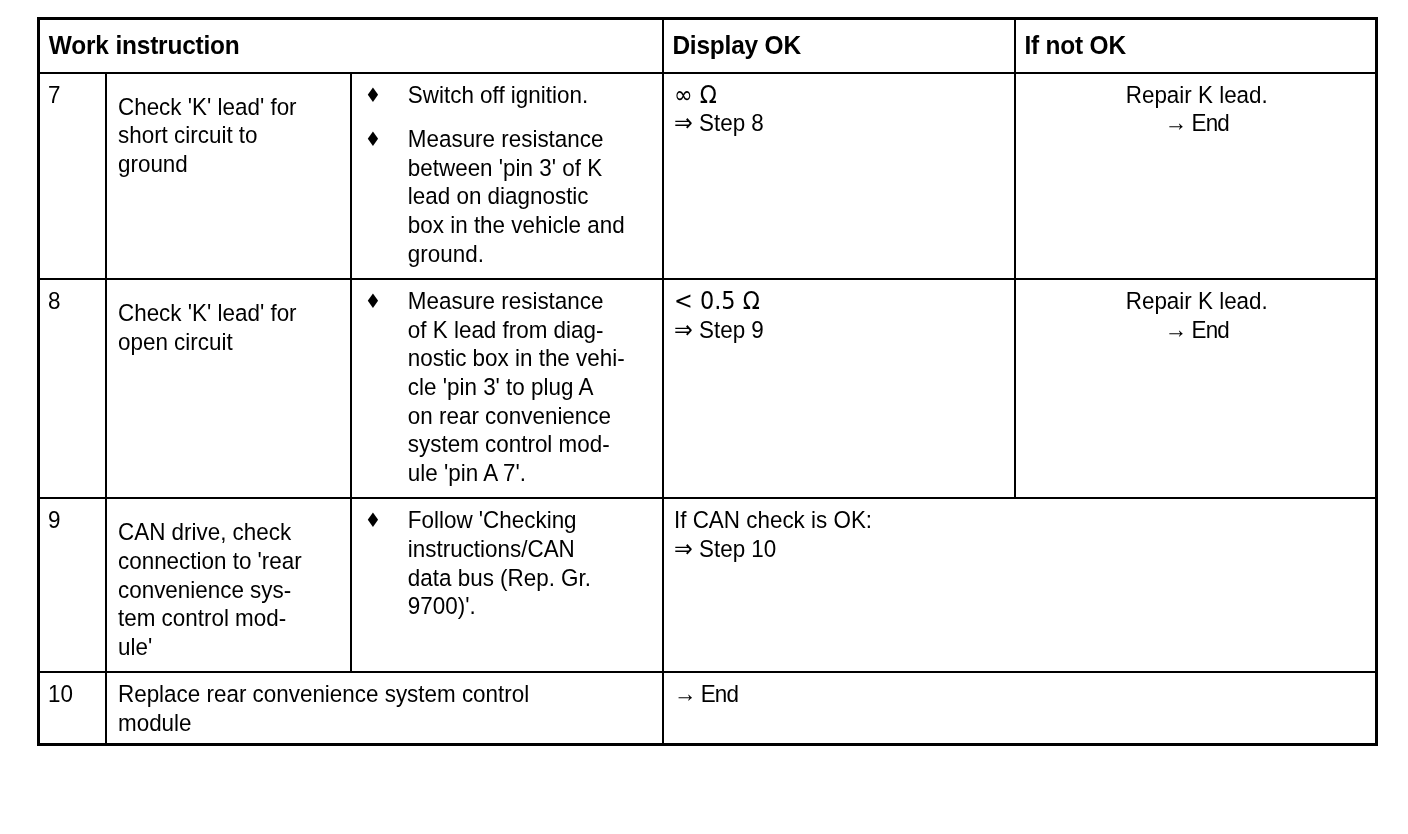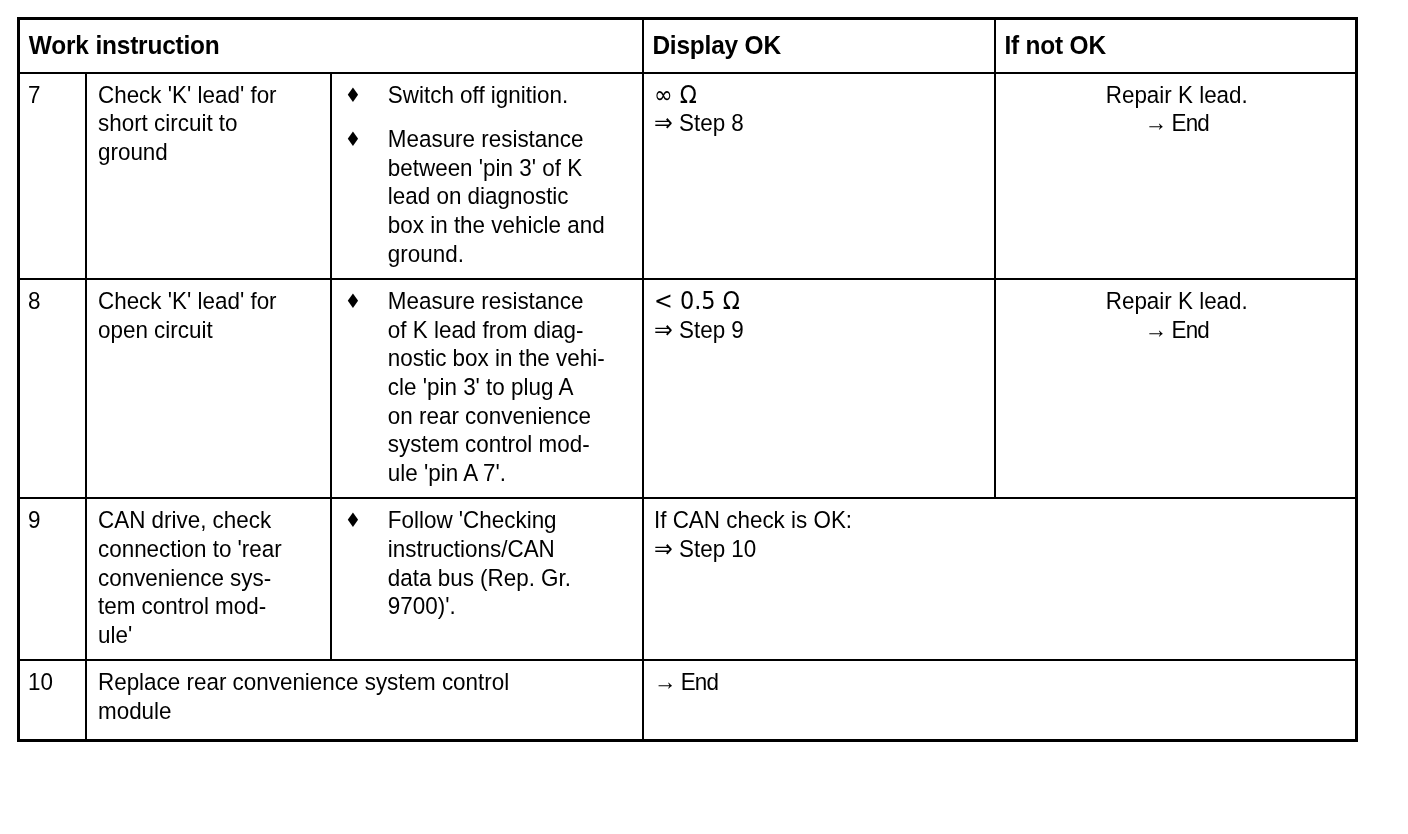--- a/index.html
+++ b/index.html
@@ -18,21 +18,21 @@
   .page {
     position: relative;
     width: 1408px;
     height: 834px;
     background: #ffffff;
   }
 
   
   .wi-table {
     position: absolute;
-    left: 17px;
+    left: 37px;
     top: 17px;
     width: 1338px;
     border-collapse: collapse;
     table-layout: fixed;
     border: 3px solid #000;
     background: #fff;
   }
   .wi-table td, .wi-table th {
     vertical-align: top;
     padding: 0;
@@ -80,39 +80,39 @@
     transform: scaleX(0.915);
     transform-origin: left top;
     width: 109.3%;
   }
 
   td.step {
     padding: 7px 0 10px 8px;
   }
   td.task {
     border-left: 2.5px solid #000;
-    padding: 7px 10px 10px 11px;
+    padding: 19px 10px 10px 11px;
     margin-top: 16px;
   }
   td.bullet {
     border-left: 2.5px solid #000;
     padding: 7px 6px 10px 11px;
   }
   td.ok {
     border-left: 2.5px solid #000;
     padding: 7px 8px 10px 10px;
   }
   td.notok {
     border-left: 2.5px solid #000;
     padding: 7px 8px 10px 10px;
     text-align: center;
   }
   td.span-task {
     border-left: 2.5px solid #000;
-    padding: 7px 10px 14px 11px;
+    padding: 7px 10px 6px 11px;
   }
   td.span-ok {
     border-left: 2.5px solid #000;
     padding: 7px 20px 10px 10px;
   }
 
   
   ul.blist {
     list-style: none;
     margin: 0;

